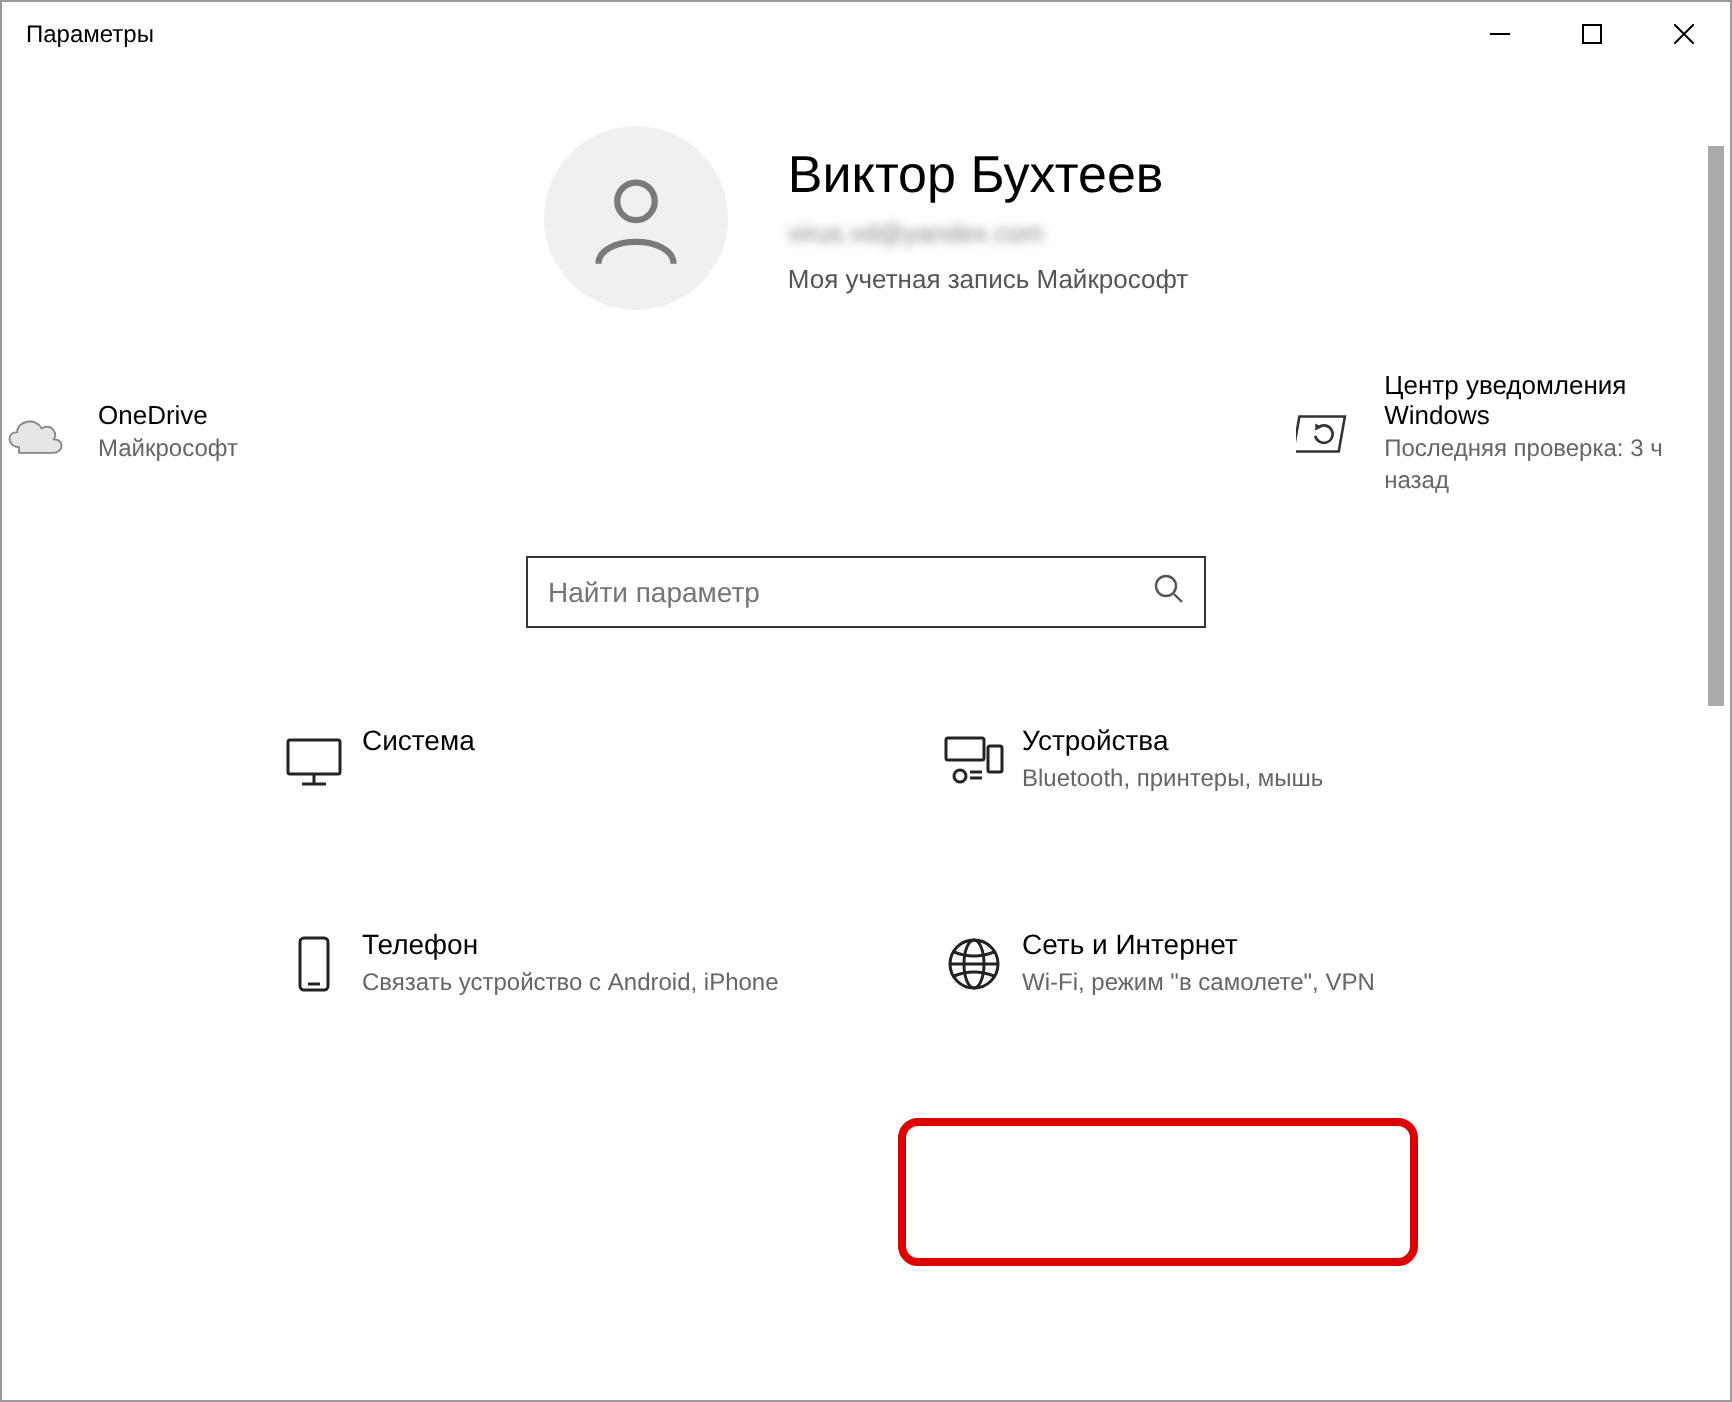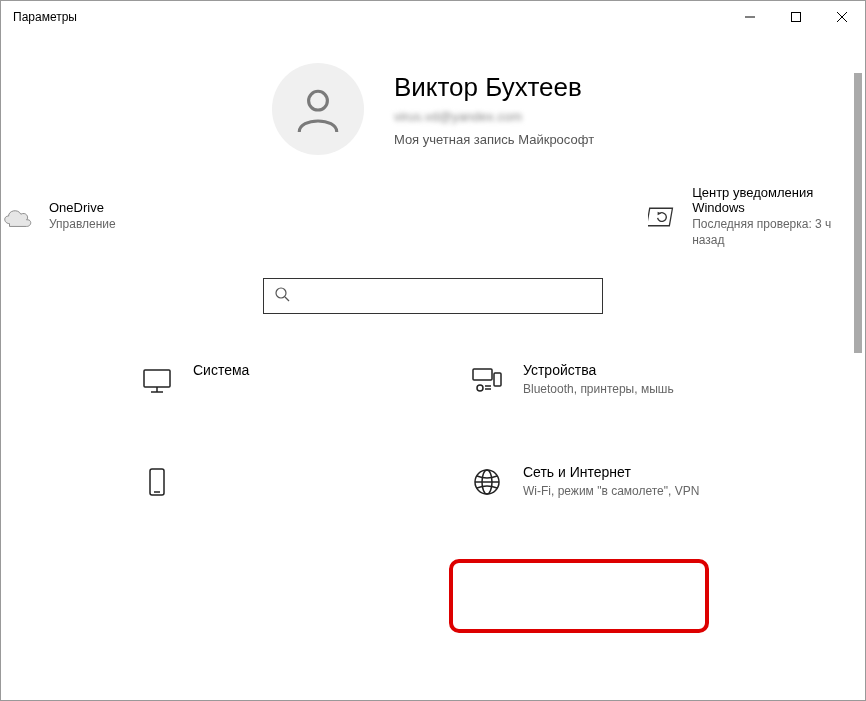--- a/index.html
+++ b/index.html
@@ -28,21 +28,21 @@
   .tile-text {}
   .tile-title { font-size:13px; color:#000; margin-bottom:2px;}
   .tile-sub { font-size:12px; color:#666; line-height:1.3;}
 
   .search-row { display:flex; justify-content:center; margin: 30px 0 40px 0; }
   .search-box { width:340px; height:36px; border:1px solid #333; display:flex; align-items:center; padding:0 10px; }
   .search-box input { flex:1; border:none; outline:none; font-size:14px; color:#666; background:transparent; }
   .search-box .sicon { color:#555; }
 
   .categories { display:grid; grid-template-columns: 270px 270px; column-gap:60px; row-gap:50px; margin: 0 auto; width:600px;}
-  .cat { display:flex; gap:18px; align-items:flex-start; padding:8px 6px; border-radius:6px;}
+  .cat { display:flex; gap:6px; align-items:flex-start; padding:8px 6px; border-radius:6px;}
   .cat-icon { width:36px; height:36px; display:flex; align-items:center; justify-content:center; flex-shrink:0; }
   .cat-icon svg { width:32px; height:32px; stroke:#222; fill:none; stroke-width:1.5;}
   .cat-text {}
   .cat-title { font-size:14px; color:#000; margin-bottom:3px;}
   .cat-sub { font-size:12px; color:#666; line-height:1.35;}
 
   .highlight-box { position:absolute; border:4px solid #d00; border-radius:10px; pointer-events:none; }
 </style>
 </head>
 <body>
@@ -85,40 +85,41 @@
 
 <div class="tiles">
   <div class="tile">
     <div class="tile-icon">
       <svg viewBox="0 0 36 24" width="34" height="24">
           <path d="M9 19 C3 19 2 11 8 11 C8 5 18 3 21 9 C27 6 30 13 27 15 C33 14 33 22 27 22 L9 22 Z" fill="#e6e6e6" stroke="#888" stroke-width="1"></path>
         </svg>
     </div>
     <div class="tile-text">
       <div class="tile-title">OneDrive</div>
-      <div class="tile-sub">Управление</div>
+      <div class="tile-sub">Майкрософт</div>
     </div>
   </div>
   <div class="tile">
     <div class="tile-icon">
       <svg viewBox="0 0 32 32" width="28" height="28">
         <rect x="3" y="6" width="26" height="20" fill="none" stroke="#333" stroke-width="1.5" transform="skewX(-10)"></rect>
         <path d="M13 12 A5 5 0 1 1 11 17" fill="none" stroke="#333" stroke-width="1.5"></path>
         <polygon points="11,10 15,12 11,14" fill="#333"></polygon>
       </svg>
     </div>
     <div class="tile-text">
       <div class="tile-title">Центр уведомления Windows</div>
       <div class="tile-sub">Последняя проверка: 3 ч назад</div>
     </div>
   </div>
 </div>
 
 <div class="search-row">
   <div class="search-box">
+    <input type="text" placeholder="Найти параметр" style="">
     <span class="sicon">
       <svg width="16" height="16" viewBox="0 0 16 16">
           <circle cx="7" cy="7" r="5" fill="none" stroke="#555" stroke-width="1.2"></circle>
           <line x1="11" y1="11" x2="15" y2="15" stroke="#555" stroke-width="1.2"></line>
         </svg>
     </span>
   </div>
 </div>
 
 <div class="categories">
@@ -152,20 +153,24 @@
     </div>
   </div>
 
   <div class="cat">
     <div class="cat-icon">
       <svg viewBox="0 0 32 32">
           <rect x="9" y="3" width="14" height="26" rx="2"></rect>
           <line x1="13" y1="26" x2="19" y2="26"></line>
         </svg>
     </div>
+    <div class="cat-text">
+      <div class="cat-title">Телефон</div>
+      <div class="cat-sub">Связать устройство с Android, iPhone</div>
+    </div>
   </div>
 
   <div class="cat">
     <div class="cat-icon">
       <svg viewBox="0 0 32 32">
         <circle cx="16" cy="16" r="12"></circle>
         <ellipse cx="16" cy="16" rx="5" ry="12"></ellipse>
         <line x1="4" y1="16" x2="28" y2="16"></line>
         <path d="M6 10 Q16 14 26 10"></path>
         <path d="M6 22 Q16 18 26 22"></path>

